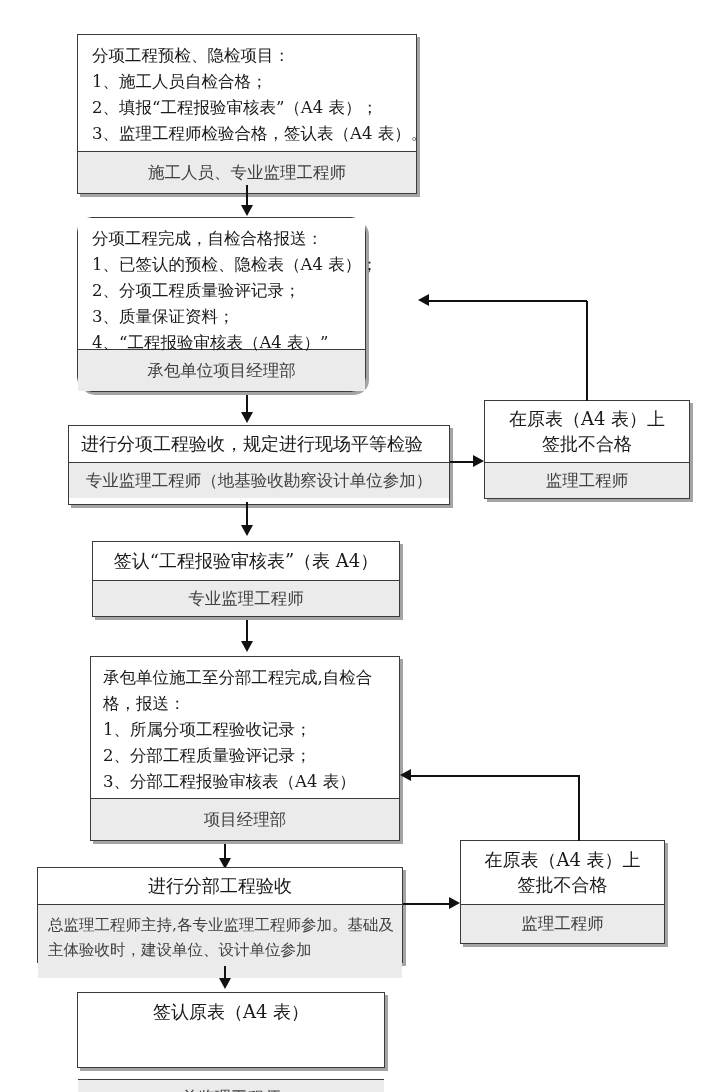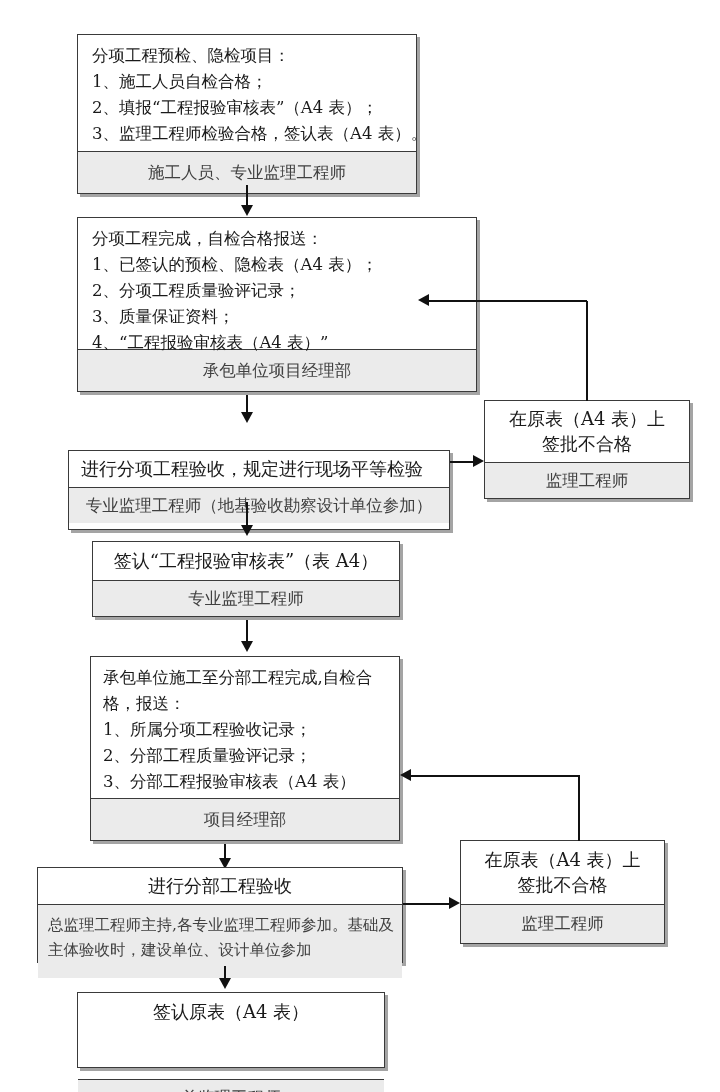--- a/index.html
+++ b/index.html
@@ -92,35 +92,35 @@
       <p class="line">1、施工人员自检合格；</p>
       <p class="line">2、填报“工程报验审核表”（A4 表）；</p>
       <p class="line">3、监理工程师检验合格，签认表（A4 表）。</p>
     </div>
     <div class="footer t16" style="height:42px;">施工人员、专业监理工程师</div>
   </div>
 
   <div class="vline" style="left:246px; top:185px; height:24px;"></div>
   <div class="arrow-down" style="left:241px; top:205px;"></div>
 
-  <div class="box" style="left:77px; top:217px; width:400px; height:175px;">
+  <div class="box" style="left:77px; top:217px; width:289px; height:175px;border-radius:15px;">
     <div class="body t16" style="height:131px;">
       <p class="line">分项工程完成，自检合格报送：</p>
       <p class="line">1、已签认的预检、隐检表（A4 表）；</p>
       <p class="line">2、分项工程质量验评记录；</p>
       <p class="line">3、质量保证资料；</p>
       <p class="line">4、“工程报验审核表（A4 表）”</p>
     </div>
     <div class="footer t16" style="height:42px;">承包单位项目经理部</div>
   </div>
 
   <div class="vline" style="left:246px; top:395px; height:20px;"></div>
   <div class="arrow-down" style="left:241px; top:412px;"></div>
 
-  <div class="box" style="left:68px; top:450px; width:382px; height:80px;">
+  <div class="box" style="left:68px; top:425px; width:382px; height:80px;">
     <div class="body t16c" style="height:36px; display:flex; align-items:center; padding:0 0 0 12px;">
       <p class="line">进行分项工程验收，规定进行现场平等检验</p>
     </div>
     <div class="footer t16" style="height:36px;">专业监理工程师（地基验收勘察设计单位参加）</div>
   </div>
 
   <div class="hline" style="left:450px; top:461px; width:26px;"></div>
   <div class="arrow-right" style="left:473px; top:455px;"></div>
 
   <div class="box" style="left:484px; top:400px; width:206px; height:99px;">

